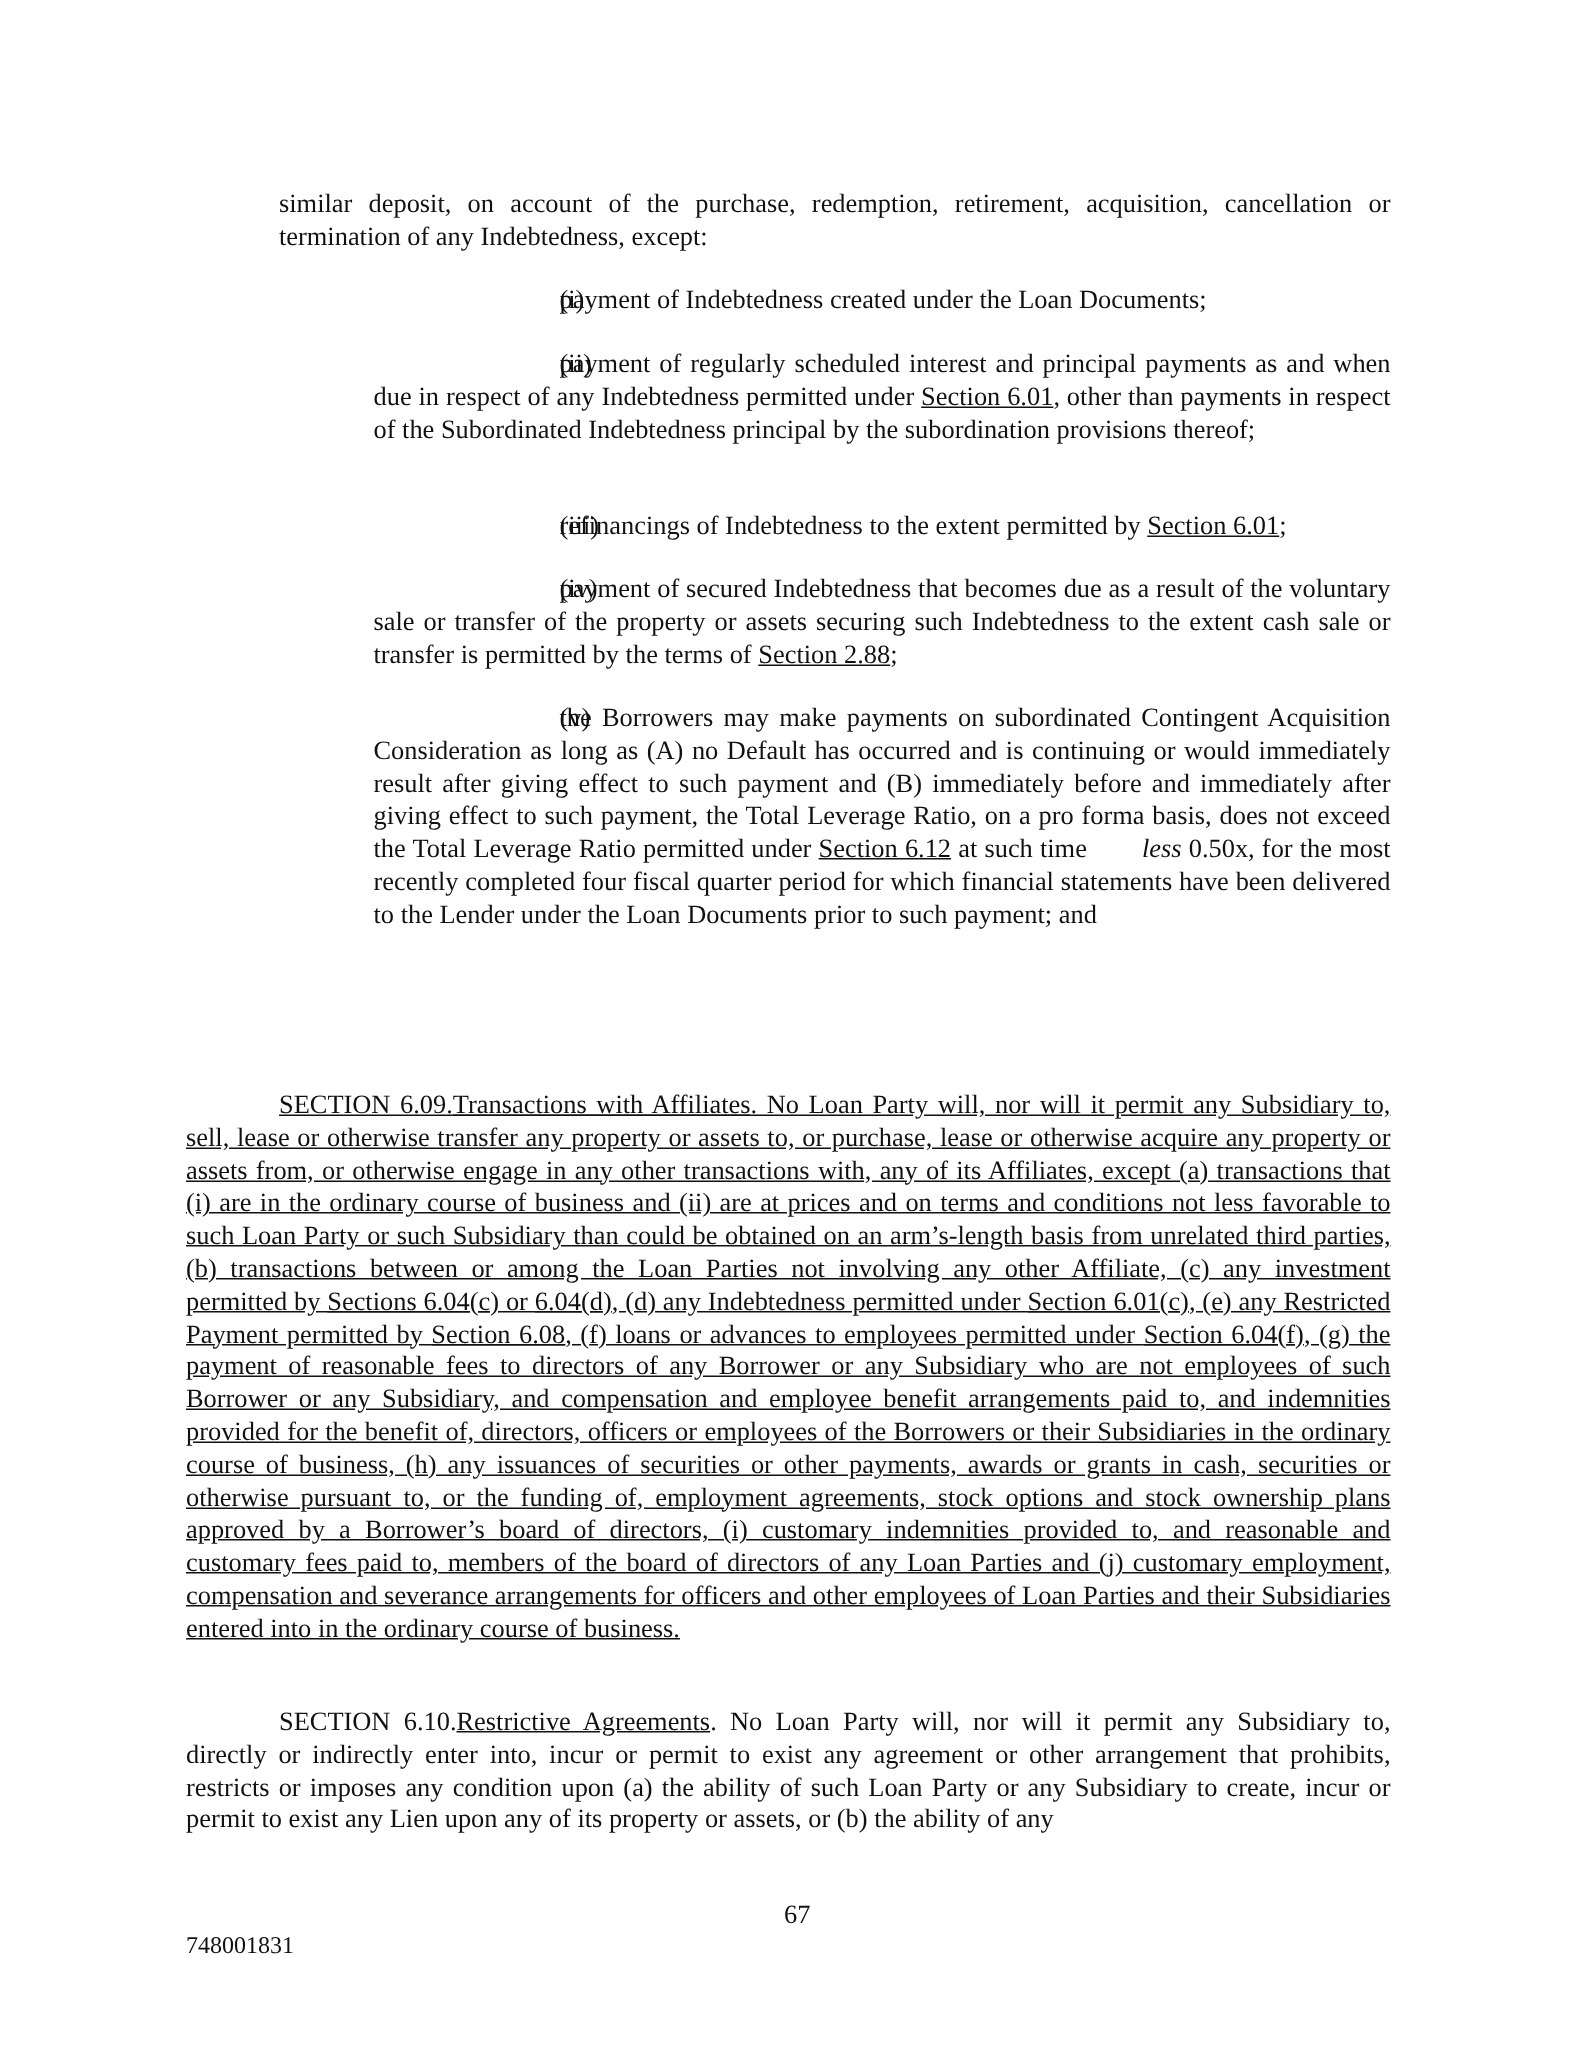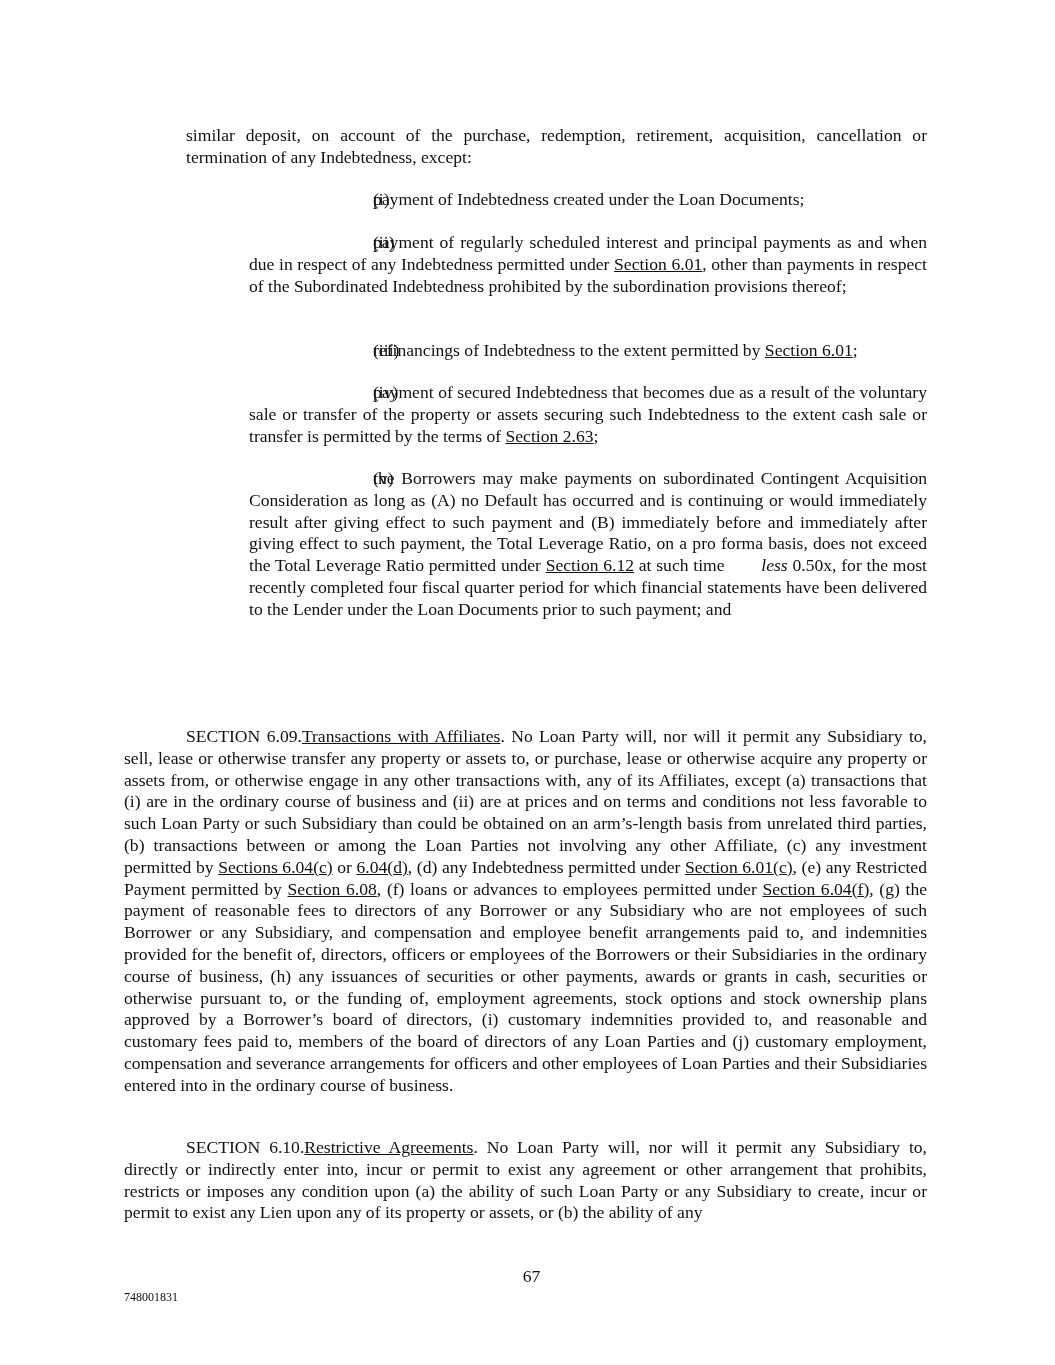--- a/index.html
+++ b/index.html
@@ -4,53 +4,53 @@
 <style>
   html, body { margin: 0; padding: 0; background: #ffffff; }
   body { width: 1055px; height: 1365px; position: relative; overflow: hidden;
          font-family: "Liberation Serif", serif; color: #111; font-size: 17.6px; line-height: 21.8px; }
   .page { position: absolute; left: 0; top: 0; width: 1055px; height: 1359px; }
   .p { position: absolute; margin: 0; text-align: justify; }
   .u { text-decoration: underline; }
   .i { font-style: italic; margin-left: 32px; }
   .num { display: inline-block; width: 62px; }
   .footer-page { position: absolute; top: 1266px; left: 0; width: 1063px; text-align: center; font-size: 17.6px; }
-  .footer-id { position: absolute; top: 1287px; left: 124px; font-size: 12px; }
+  .footer-id { position: absolute; top: 1287px; left: 124px; font-size: 16px; }
 </style>
 </head>
 <body>
 
 <div class="page">
 
   <p class="p" style="left:186px; top:125px; width:741px;">
     <span>similar deposit, on account of the purchase, redemption, retirement, acquisition, cancellation or termination of any Indebtedness, except:</span>
   </p>
 
   <p class="p" style="left:249px; top:189px; width:678px; text-indent:62px;">
     <span class="num">(i)</span><span>payment of Indebtedness created under the Loan Documents;</span>
   </p>
 
   <p class="p" style="left:249px; top:232px; width:678px; text-indent:62px;">
-    <span class="num">(ii)</span><span>payment of regularly scheduled interest and principal payments as and when due in respect of any Indebtedness permitted under </span><span class="u">Section 6.01</span><span>, other than payments in respect of the Subordinated Indebtedness prohibited by the subordination provisions thereof;</span>
+    <span class="num">(ii)</span><span>payment of regularly scheduled interest and principal payments as and when due in respect of any Indebtedness permitted under </span><span class="u">Section 6.01</span><span>, other than payments in respect of the Subordinated Indebtedness principal by the subordination provisions thereof;</span>
   </p>
 
   <p class="p" style="left:249px; top:340px; width:678px; text-indent:62px;">
     <span class="num">(iii)</span><span>refinancings of Indebtedness to the extent permitted by </span><span class="u">Section 6.01</span><span>;</span>
   </p>
 
   <p class="p" style="left:249px; top:382px; width:678px; text-indent:62px;">
-    <span class="num">(iv)</span><span>payment of secured Indebtedness that becomes due as a result of the voluntary sale or transfer of the property or assets securing such Indebtedness to the extent cash sale or transfer is permitted by the terms of </span><span class="u">Section 2.63</span><span>;</span>
+    <span class="num">(iv)</span><span>payment of secured Indebtedness that becomes due as a result of the voluntary sale or transfer of the property or assets securing such Indebtedness to the extent cash sale or transfer is permitted by the terms of </span><span class="u">Section 2.88</span><span>;</span>
   </p>
 
   <p class="p" style="left:249px; top:468px; width:678px; text-indent:62px;">
     <span class="num">(v)</span><span>the Borrowers may make payments on subordinated Contingent Acquisition Consideration as long as (A) no Default has occurred and is continuing or would immediately result after giving effect to such payment and (B) immediately before and immediately after giving effect to such payment, the Total Leverage Ratio, on a pro forma basis, does not exceed the Total Leverage Ratio permitted under </span><span class="u">Section 6.12</span><span> at such time </span><span class="i">less</span><span> 0.50x, for the most recently completed four fiscal quarter period for which financial statements have been delivered to the Lender under the Loan Documents prior to such payment; and</span>
   </p>
 
 
-  <p class="p" style="left:124px; top:726px; width:803px; text-indent:62px;">
+  <p class="p" style="left:124px; top:726px; width:803px; text-indent:62px;text-decoration:underline;">
     <span>SECTION 6.09.</span><span class="u">Transactions with Affiliates</span><span>.  No Loan Party will, nor will it permit any Subsidiary to, sell, lease or otherwise transfer any property or assets to, or purchase, lease or otherwise acquire any property or assets from, or otherwise engage in any other transactions with, any of its Affiliates, except (a) transactions that (i) are in the ordinary course of business and (ii) are at prices and on terms and conditions not less favorable to such Loan Party or such Subsidiary than could be obtained on an arm’s-length basis from unrelated third parties, (b) transactions between or among the Loan Parties not involving any other Affiliate, (c) any investment permitted by </span><span class="u">Sections 6.04(c)</span><span> or </span><span class="u">6.04(d)</span><span>, (d) any Indebtedness permitted under </span><span class="u">Section 6.01(c)</span><span>, (e) any Restricted Payment permitted by </span><span class="u">Section 6.08</span><span>, (f) loans or advances to employees permitted under </span><span class="u">Section 6.04(f)</span><span>, (g) the payment of reasonable fees to directors of any Borrower or any Subsidiary who are not employees of such Borrower or any Subsidiary, and compensation and employee benefit arrangements paid to, and indemnities provided for the benefit of, directors, officers or employees of the Borrowers or their Subsidiaries in the ordinary course of business, (h) any issuances of securities or other payments, awards or grants in cash, securities or otherwise pursuant to, or the funding of, employment agreements, stock options and stock ownership plans approved by a Borrower’s board of directors, (i) customary indemnities provided to, and reasonable and customary fees paid to, members of the board of directors of any Loan Parties and (j) customary employment, compensation and severance arrangements for officers and other employees of Loan Parties and their Subsidiaries entered into in the ordinary course of business.</span>
   </p>
 
   <p class="p" style="left:124px; top:1137px; width:803px; text-indent:62px;">
     <span>SECTION 6.10.</span><span class="u">Restrictive Agreements</span><span>.  No Loan Party will, nor will it permit any Subsidiary to,  directly or indirectly enter into, incur or permit to exist any agreement or other arrangement that prohibits, restricts or imposes any condition upon (a) the ability of such Loan Party or any Subsidiary to create, incur or permit to exist any Lien upon any of its property or assets, or (b) the ability of any</span>
   </p>
 
   <div class="footer-page">67</div>
   <div class="footer-id">748001831</div>
 

